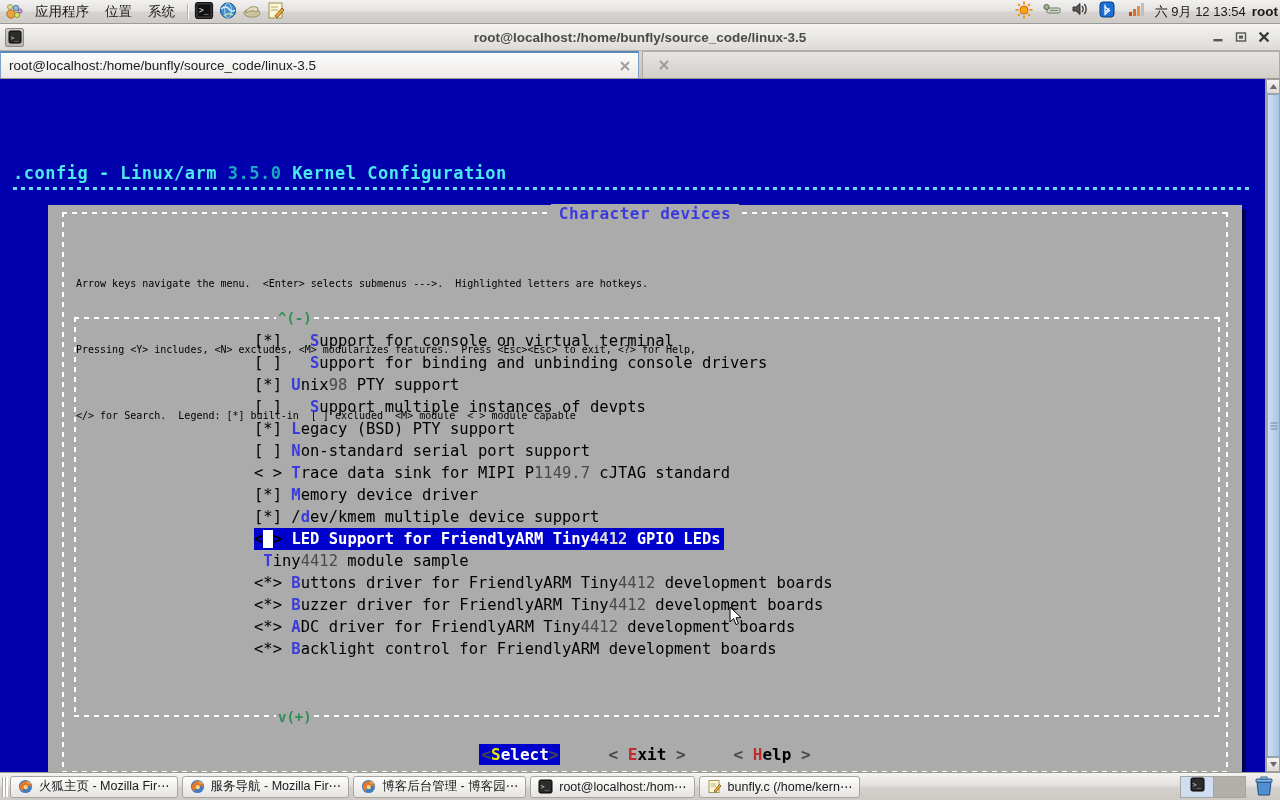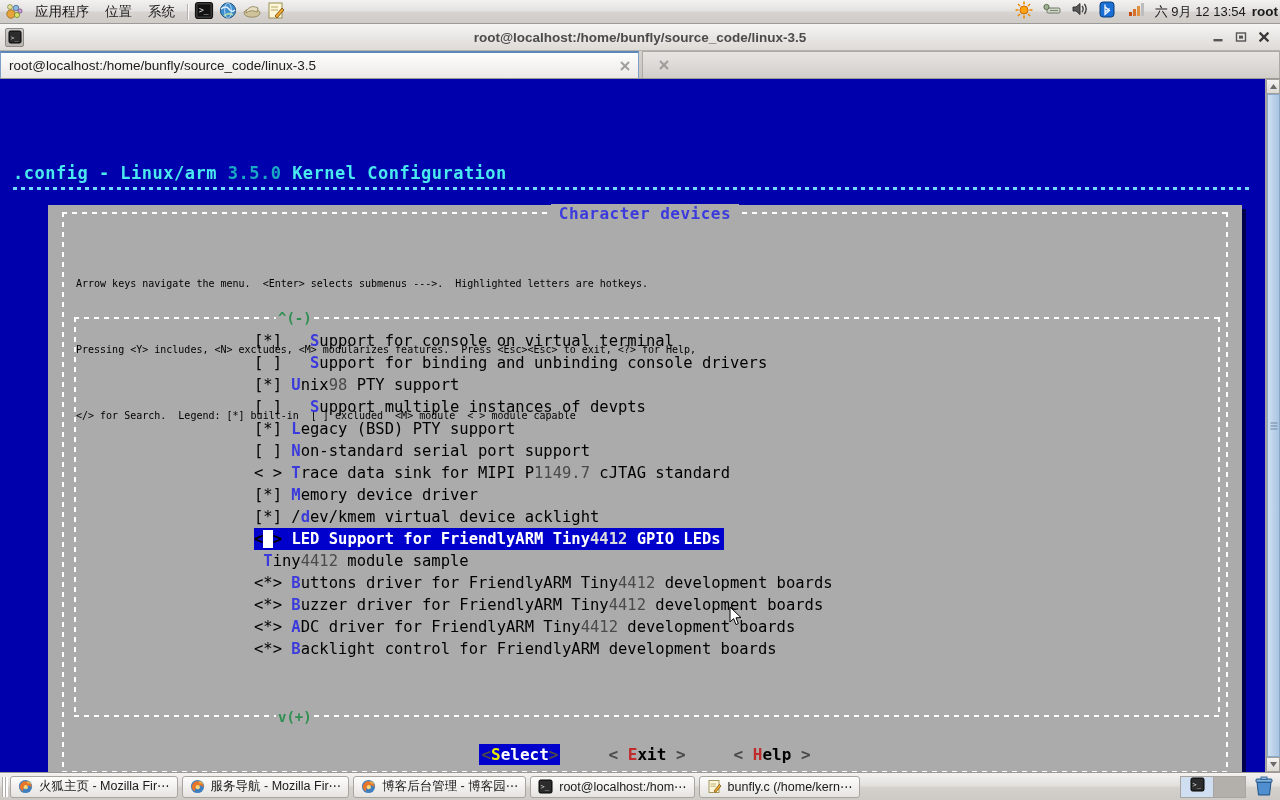--- a/index.html
+++ b/index.html
@@ -408,21 +408,21 @@
             <span class="scrollmark" id="mark-dn">v(+)</span>
             <div class="rows" id="rows">
                 <div class="row"><span class="mark">[*]</span>   <span class="hot">S</span><span>upport for console on virtual terminal</span></div>
                 <div class="row"><span class="mark">[ ]</span>   <span class="hot">S</span><span>upport for binding and unbinding console drivers</span></div>
                 <div class="row"><span class="mark">[*]</span> <span class="hot">U</span><span>nix<span class="num">98</span> PTY support</span></div>
                 <div class="row"><span class="mark">[ ]</span>   <span class="hot">S</span><span>upport multiple instances of devpts</span></div>
                 <div class="row"><span class="mark">[*]</span> <span class="hot">L</span><span>egacy (BSD) PTY support</span></div>
                 <div class="row"><span class="mark">[ ]</span> <span class="hot">N</span><span>on-standard serial port support</span></div>
                 <div class="row"><span class="mark">&lt; &gt;</span> <span class="hot">T</span><span>race data sink for MIPI P<span class="num">1149.7</span> cJTAG standard</span></div>
                 <div class="row"><span class="mark">[*]</span> <span class="hot">M</span><span>emory device driver</span></div>
-                <div class="row"><span class="mark">[*]</span> <span>/</span><span class="hot">d</span><span>ev/kmem virtual device acklight</span></div>
+                <div class="row"><span class="mark">[*]</span> <span>/</span><span class="hot">d</span><span>ev/kmem multiple device support</span></div>
                 <div class="row sel"><span class="mark">&lt;<span class="cursor"> </span>&gt;</span> <span class="hot">L</span><span>ED Support for FriendlyARM Tiny<span class="num">4412</span> GPIO LEDs</span></div>
                 <div class="row"><span class="mark"><m></m></span> <span class="hot">T</span><span>iny<span class="num">4412</span> module sample</span></div>
                 <div class="row"><span class="mark">&lt;*&gt;</span> <span class="hot">B</span><span>uttons driver for FriendlyARM Tiny<span class="num">4412</span> development boards</span></div>
                 <div class="row"><span class="mark">&lt;*&gt;</span> <span class="hot">B</span><span>uzzer driver for FriendlyARM Tiny<span class="num">4412</span> development boards</span></div>
                 <div class="row"><span class="mark">&lt;*&gt;</span> <span class="hot">A</span><span>DC driver for FriendlyARM Tiny<span class="num">4412</span> development boards</span></div>
                 <div class="row"><span class="mark">&lt;*&gt;</span> <span class="hot">B</span><span>acklight control for FriendlyARM development boards</span></div>
               </div>
           </div>
 
           <div class="btnbar" id="btnbar"><span class="btn sel"><span class="brk">&lt;</span><span class="hk">S</span><span>elect</span><span class="brk">&gt;</span></span><span class="btn"><span class="brk">&lt; </span><span class="hk">E</span><span>xit</span><span class="brk"> &gt;</span></span><span class="btn"><span class="brk">&lt; </span><span class="hk">H</span><span>elp</span><span class="brk"> &gt;</span></span></div>

